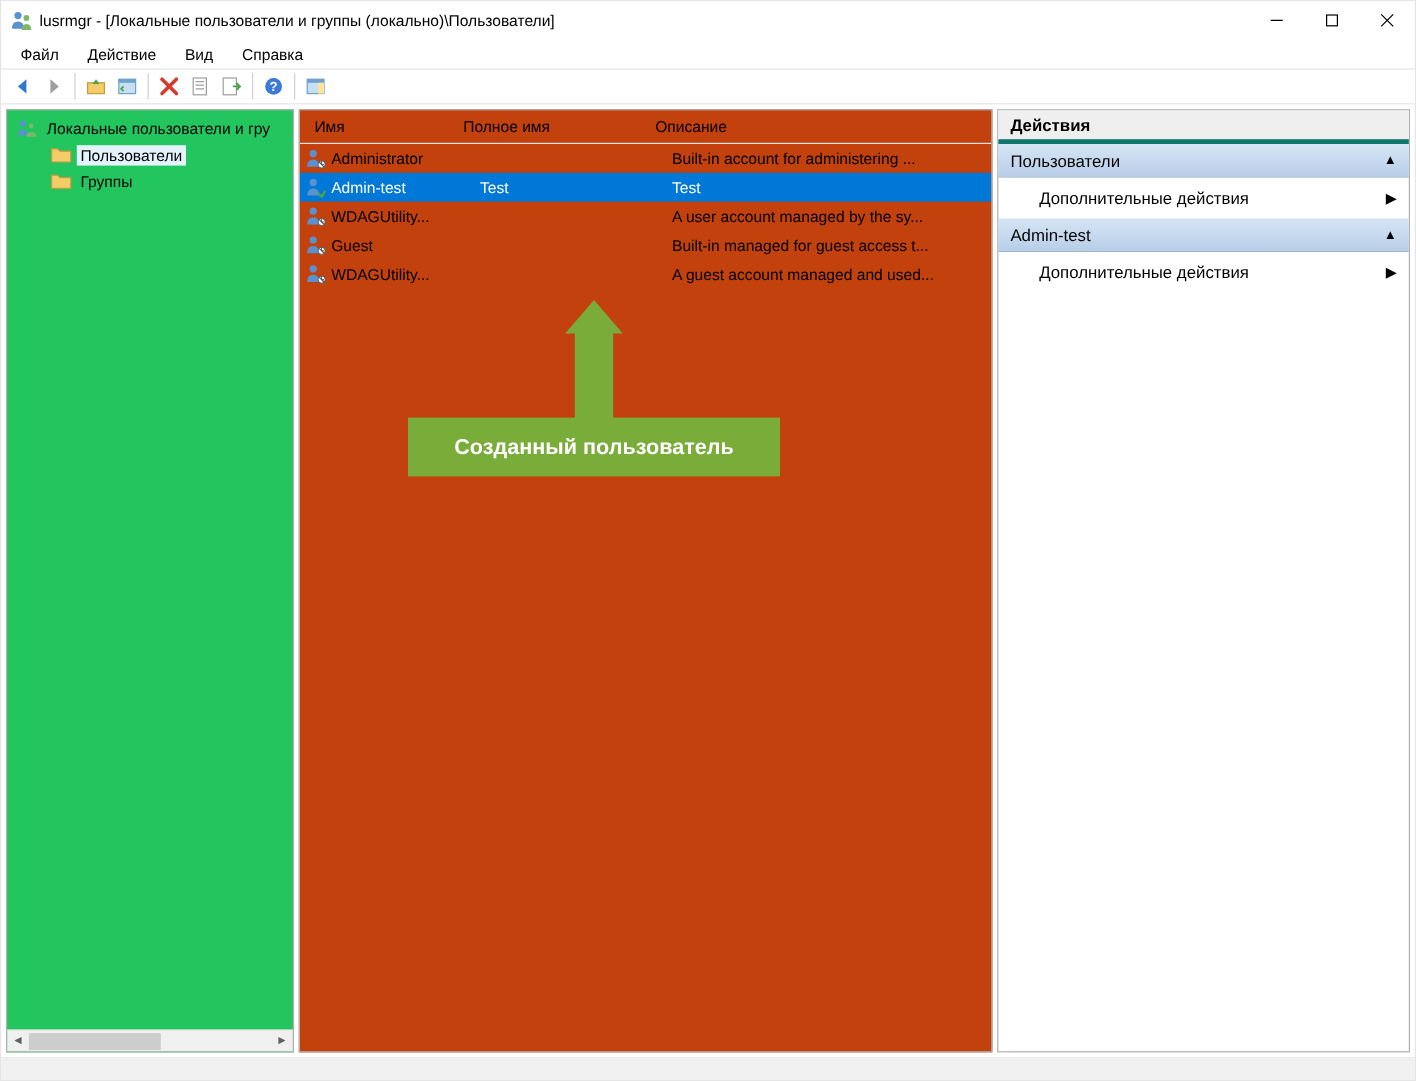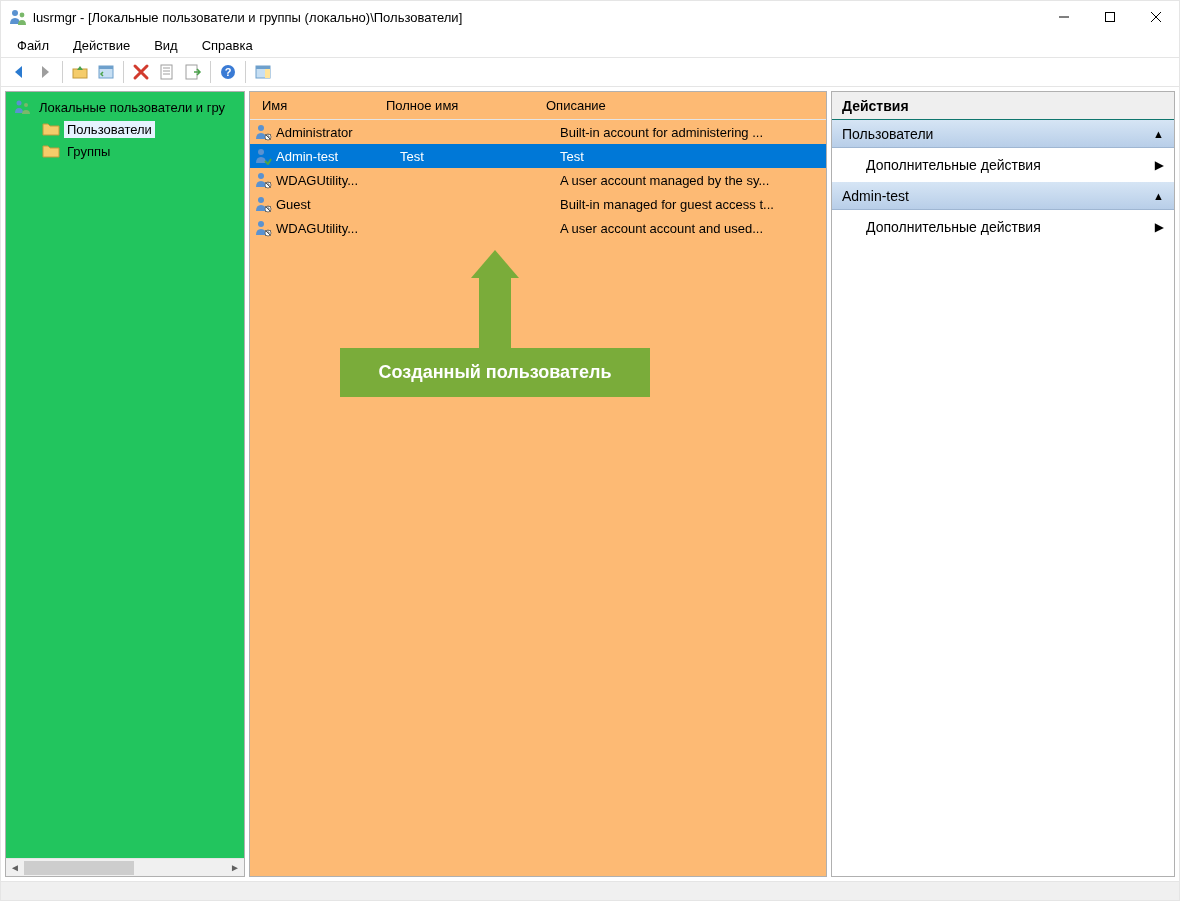--- a/index.html
+++ b/index.html
@@ -33,21 +33,21 @@
   .tree-row.indent-1 { padding-left: 36px; }
   .tree-row .t-icon { width: 18px; height: 16px; margin-right: 4px; display: inline-flex; align-items: center; justify-content: center; }
   .tree-row.selected .t-label { background: #e5f3ff; }
   .tree-row .t-label { padding: 1px 3px; }
   .tree-scroll { height: 18px; border-top: 1px solid #e5e5e5; display: flex; align-items: center; background: #f0f0f0;}
   .tree-scroll .sc-btn { width: 18px; height: 18px; display: flex; align-items: center; justify-content: center; color: #606060; font-size: 10px; }
   .tree-scroll .sc-track { flex:1; height:18px; position:relative; }
   .tree-scroll .sc-thumb { position:absolute; left:0; top:2px; height:14px; width:110px; background:#cdcdcd; }
 
   
-  .list-panel { flex: 1; border: 1px solid #b0b0b0; background: #fdba74; display: flex; flex-direction: column; position: relative; }
+  .list-panel { flex: 1; border: 1px solid #b0b0b0; background: #c2410c; display: flex; flex-direction: column; position: relative; }
   .list-header { height: 28px; display: flex; align-items: center; border-bottom: 1px solid #e5e5e5; padding-left: 4px; }
   .list-header .col { padding: 4px 8px; font-size: 13px; border-right: 1px solid transparent; }
   .col-name { width: 124px; }
   .col-full { width: 160px; }
   .col-desc { flex: 1; }
   .list-rows { flex: 1; overflow: hidden; }
   .list-row { height: 24px; display: flex; align-items: center; padding-left: 4px; }
   .list-row.selected { background: #0078d7; color: #fff; }
   .list-row .r-icon { width: 18px; height: 18px; margin-right: 4px; display: inline-flex; }
   .list-row .c-name { width: 124px; overflow: hidden; text-overflow: ellipsis; white-space: nowrap; padding-right: 4px; }
@@ -55,21 +55,21 @@
   .list-row .c-desc { flex: 1; overflow: hidden; text-overflow: ellipsis; white-space: nowrap; padding-right: 8px; }
 
   
   .callout { position: absolute; left: 90px; top: 158px; width: 310px; pointer-events: none; }
   .callout .arrow { width: 0; height: 0; border-left: 24px solid transparent; border-right: 24px solid transparent; border-bottom: 28px solid #7aac3a; margin: 0 auto; }
   .callout .stem { width: 32px; height: 72px; background: #7aac3a; margin: -1px auto 0 auto; }
   .callout .box { background: #7aac3a; color: #fff; font-size: 18px; font-weight: 600; text-align: center; padding: 14px 10px; margin-top: -1px; }
 
   
   .actions-panel { width: 344px; border: 1px solid #b0b0b0; background: #fff; display: flex; flex-direction: column; }
-  .actions-title { height: 28px; background: #efefef; border-bottom: 1px solid #0f766e; display: flex; align-items: center; padding: 0 10px; font-weight: 700; font-size: 14px; }
+  .actions-title { height: 28px; background: #efefef; border-bottom: 4px solid #0f766e; display: flex; align-items: center; padding: 0 10px; font-weight: 700; font-size: 14px; }
   .actions-section { background: linear-gradient(#d6e5f5, #b8cee8); border-bottom: 1px solid #9fb6d2; height: 28px; display: flex; align-items: center; padding: 0 10px; font-size: 14px; justify-content: space-between; }
   .actions-section .chev { font-size: 11px; }
   .actions-link { height: 34px; display: flex; align-items: center; padding: 0 10px 0 34px; font-size: 14px; justify-content: space-between; }
   .actions-link .arrow-r { font-size: 12px; }
 
   
   .statusbar { height: 18px; background: #f0f0f0; }
 
   
   svg { display: block; }
@@ -289,21 +289,21 @@
                 <circle cx="7" cy="5" r="3" fill="#5a92d0"></circle>
                 <path d="M2 16 Q2 10 7 10 Q12 10 12 16 Z" fill="#5a92d0"></path>
                 <path d="M11 11 L17 17 M17 11 L11 17" stroke="#555" stroke-width="0.8"></path>
                 <circle cx="14" cy="14" r="3" fill="#fff" stroke="#555" stroke-width="0.8"></circle>
                 <path d="M12 12 L16 16" stroke="#555" stroke-width="1"></path>
                 <path d="M14 11 L14 14 L16 14" fill="none" stroke="#555" stroke-width="0.8"></path>
               </svg>
             </span>
             <span class="c-name">WDAGUtility...</span>
             <span class="c-full"></span>
-            <span class="c-desc">A user account account and used...</span>
+            <span class="c-desc">A guest account managed and used...</span>
           </div>
         </div>
 
       <div class="callout">
         <div class="arrow"></div>
         <div class="stem"></div>
         <div class="box">Созданный пользователь</div>
       </div>
     </div>
 

